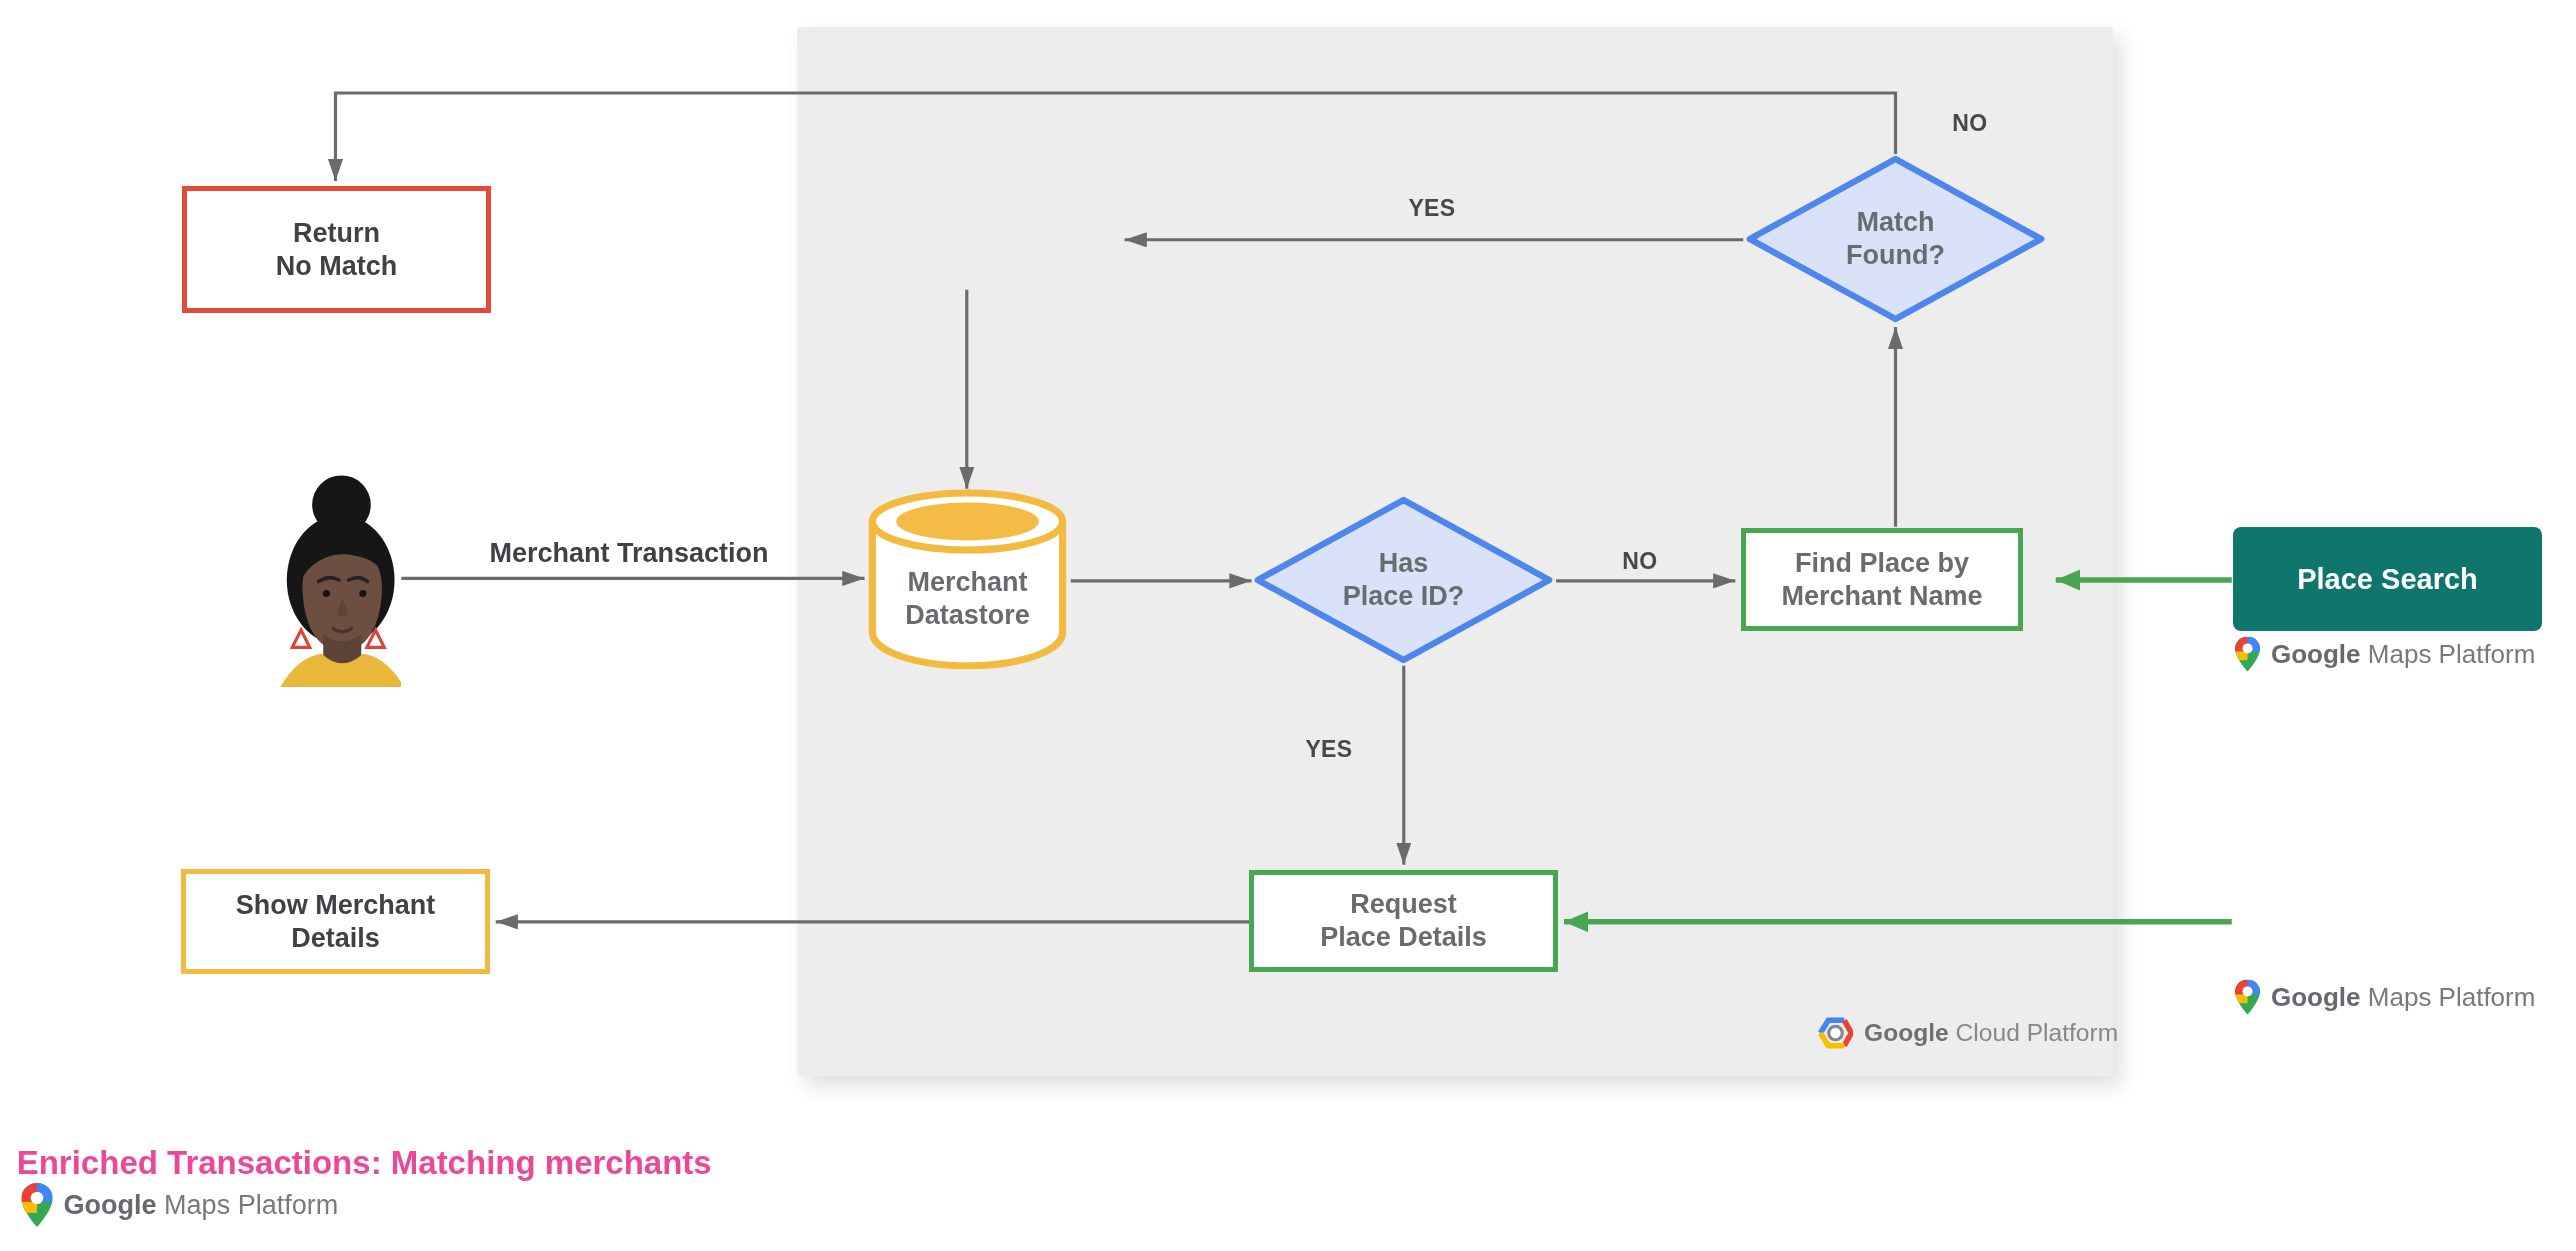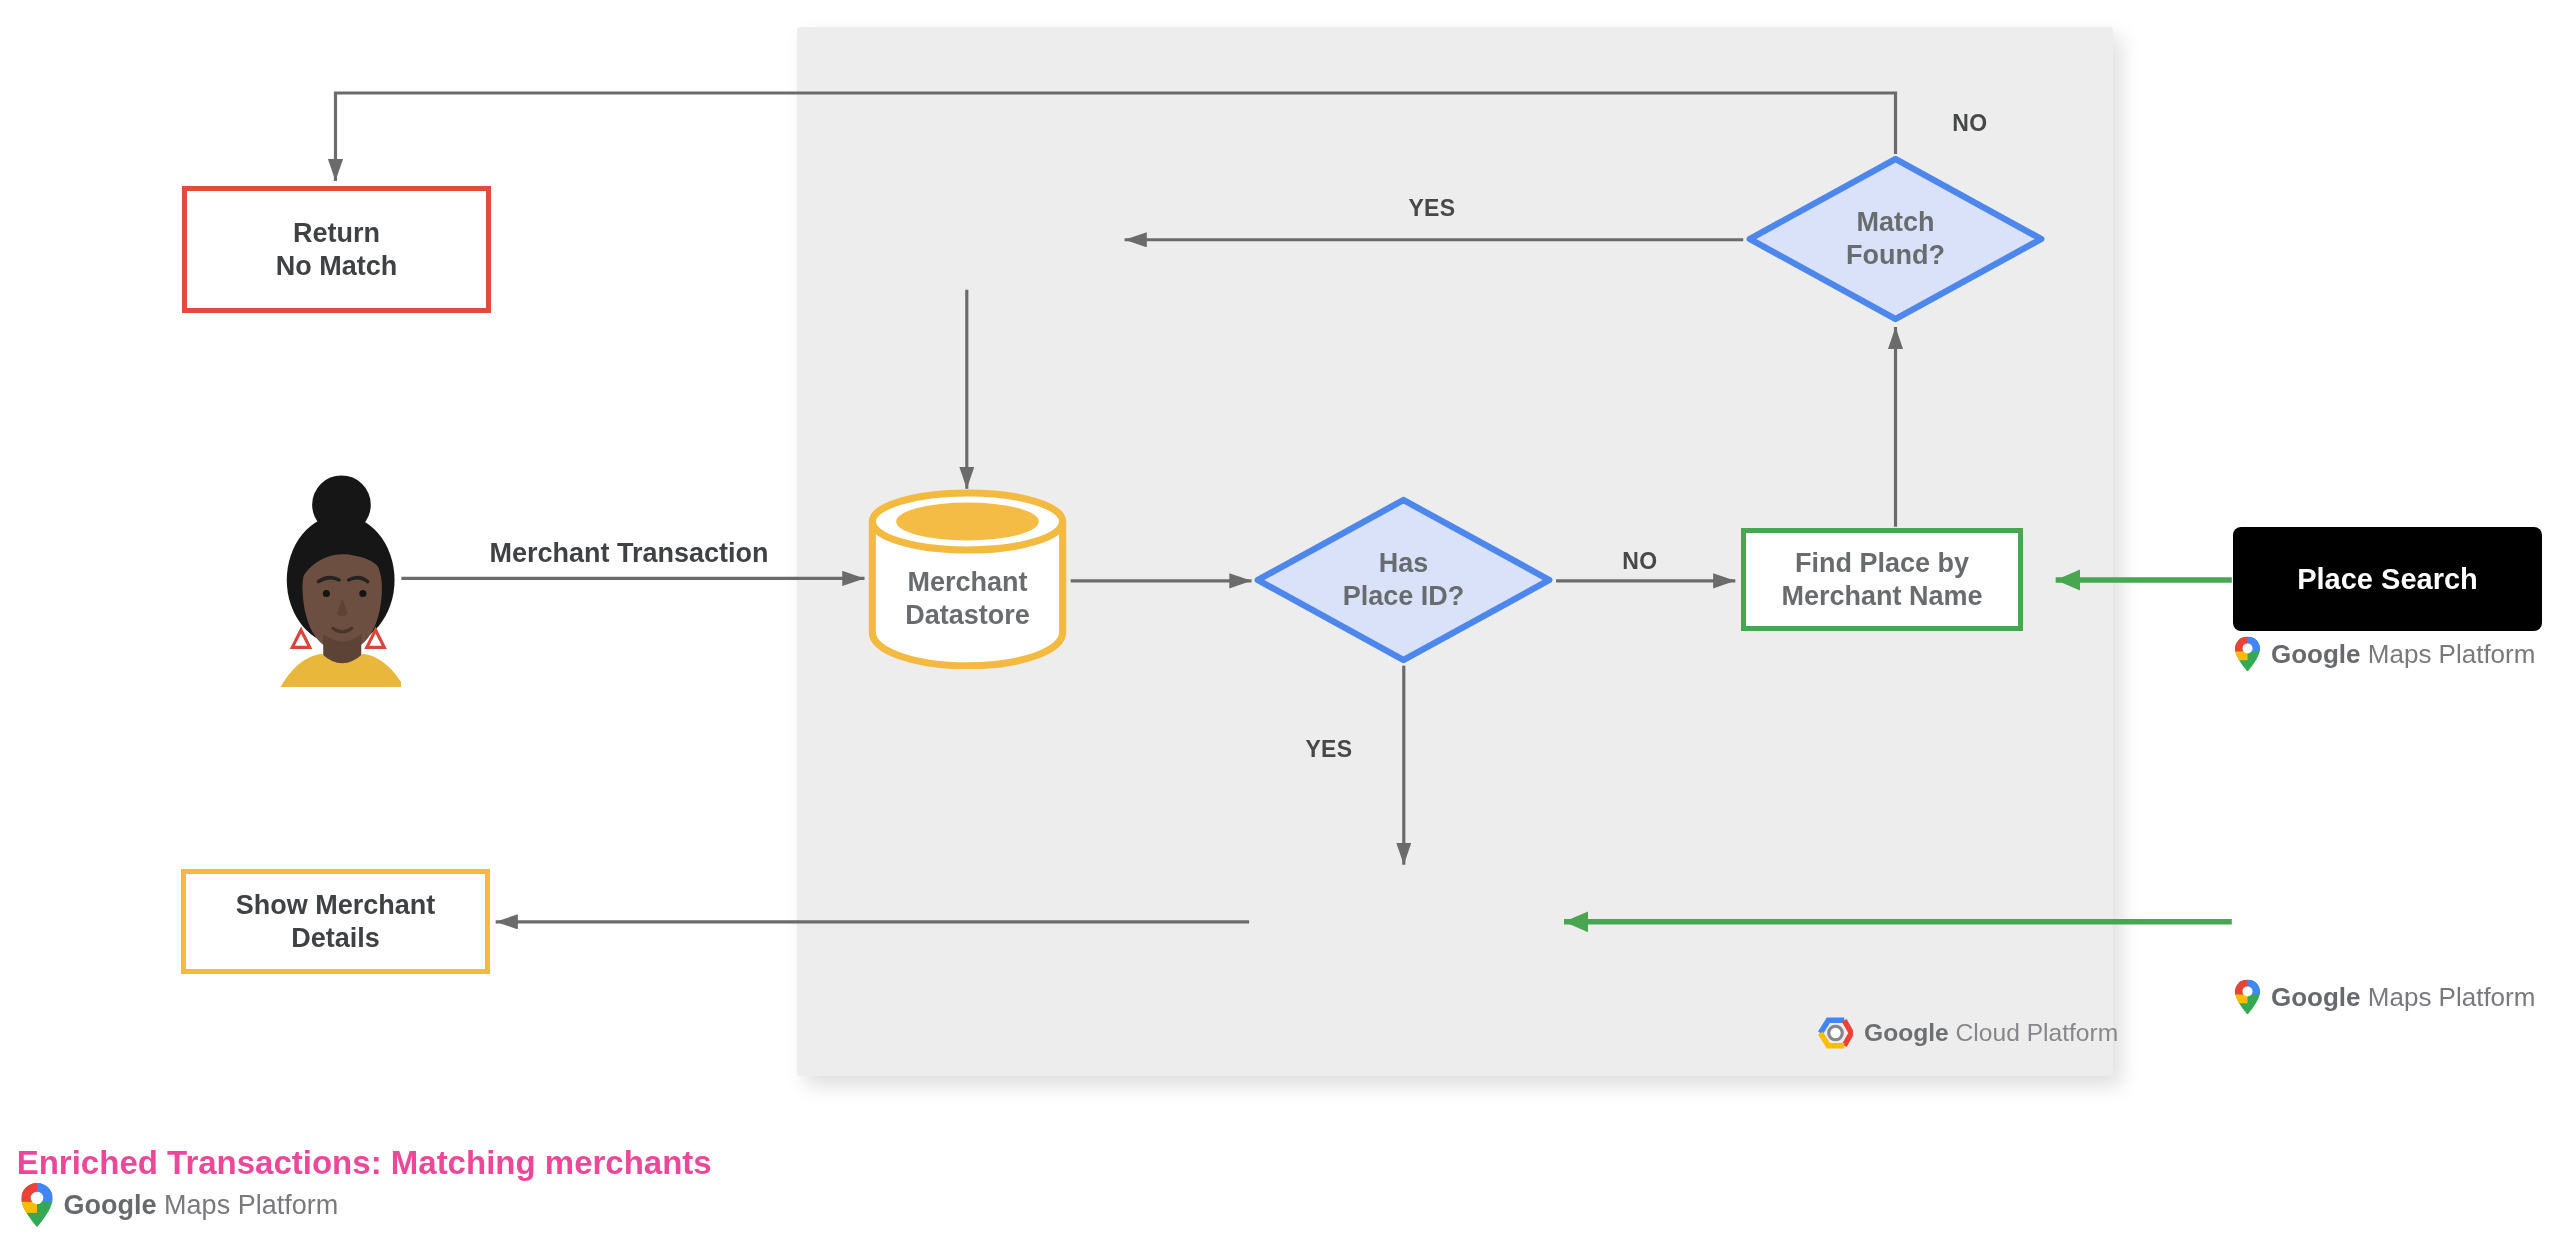--- a/index.html
+++ b/index.html
@@ -18,21 +18,21 @@
     position:absolute; box-sizing:border-box; background:#ffffff;
     display:flex; align-items:center; justify-content:center; text-align:center;
     white-space:pre-line; font-weight:bold; font-size:27px; line-height:1.22; color:#696C6F;
   }
   .node.red    { border:5.6px solid #E5493C; color:#3F4245; }
   .node.blue   { border:5.6px solid #4D87EB; }
   .node.green  { border:5.6px solid #47A64F; }
   .node.yellow { border:5.6px solid #F4BA40; color:#3F4245; }
 
   .api-card {
-    position:absolute; box-sizing:border-box; background:#000000; border-radius:8px;
+    position:absolute; box-sizing:border-box; background:#0f766e; border-radius:8px;
     display:flex; align-items:center; justify-content:center; text-align:center;
     color:#ffffff; font-weight:bold; font-size:29px;
   }
 
   .diamond { position:absolute; }
   .diamond svg { position:absolute; left:0; top:0; }
   .diamond .dlabel {
     position:absolute; left:0; top:0; width:100%; height:100%;
     display:flex; align-items:center; justify-content:center; text-align:center;
     white-space:pre-line; font-weight:bold; font-size:27px; line-height:1.22; color:#696C6F;
@@ -101,20 +101,22 @@
   <div class="edge-label big" style="left:629px; top:553px;">Merchant Transaction</div>
   <div class="edge-label" style="left:1970px; top:123px;">NO</div>
   <div class="edge-label" style="left:1432px; top:208px;">YES</div>
   <div class="edge-label" style="left:1640px; top:561px;">NO</div>
   <div class="edge-label" style="left:1329px; top:749px;">YES</div>
 
   <div class="node red" style="left:182px; top:186px; width:309px; height:127px;">Return
 No Match</div>
   <div class="node green" style="left:1741px; top:528px; width:282px; height:103px;">Find Place by
 Merchant Name</div>
+  <div class="node green" style="left:1249px; top:870px; width:309px; height:102px;">Request
+Place Details</div>
   <div class="node yellow" style="left:181px; top:869px; width:309px; height:105px;">Show Merchant
 Details</div>
 
   <div class="diamond" style="left:1253px; top:496px; width:301px; height:168px;">
     <svg width="301" height="168" viewBox="0 0 380 212">
       <polygon points="190,5 374,106 190,207 6,106" fill="#D9E2F9" stroke="#4D87EB" stroke-width="8" stroke-linejoin="round"></polygon>
     </svg>
     <div class="dlabel">Has
 Place ID?</div>
   </div>

